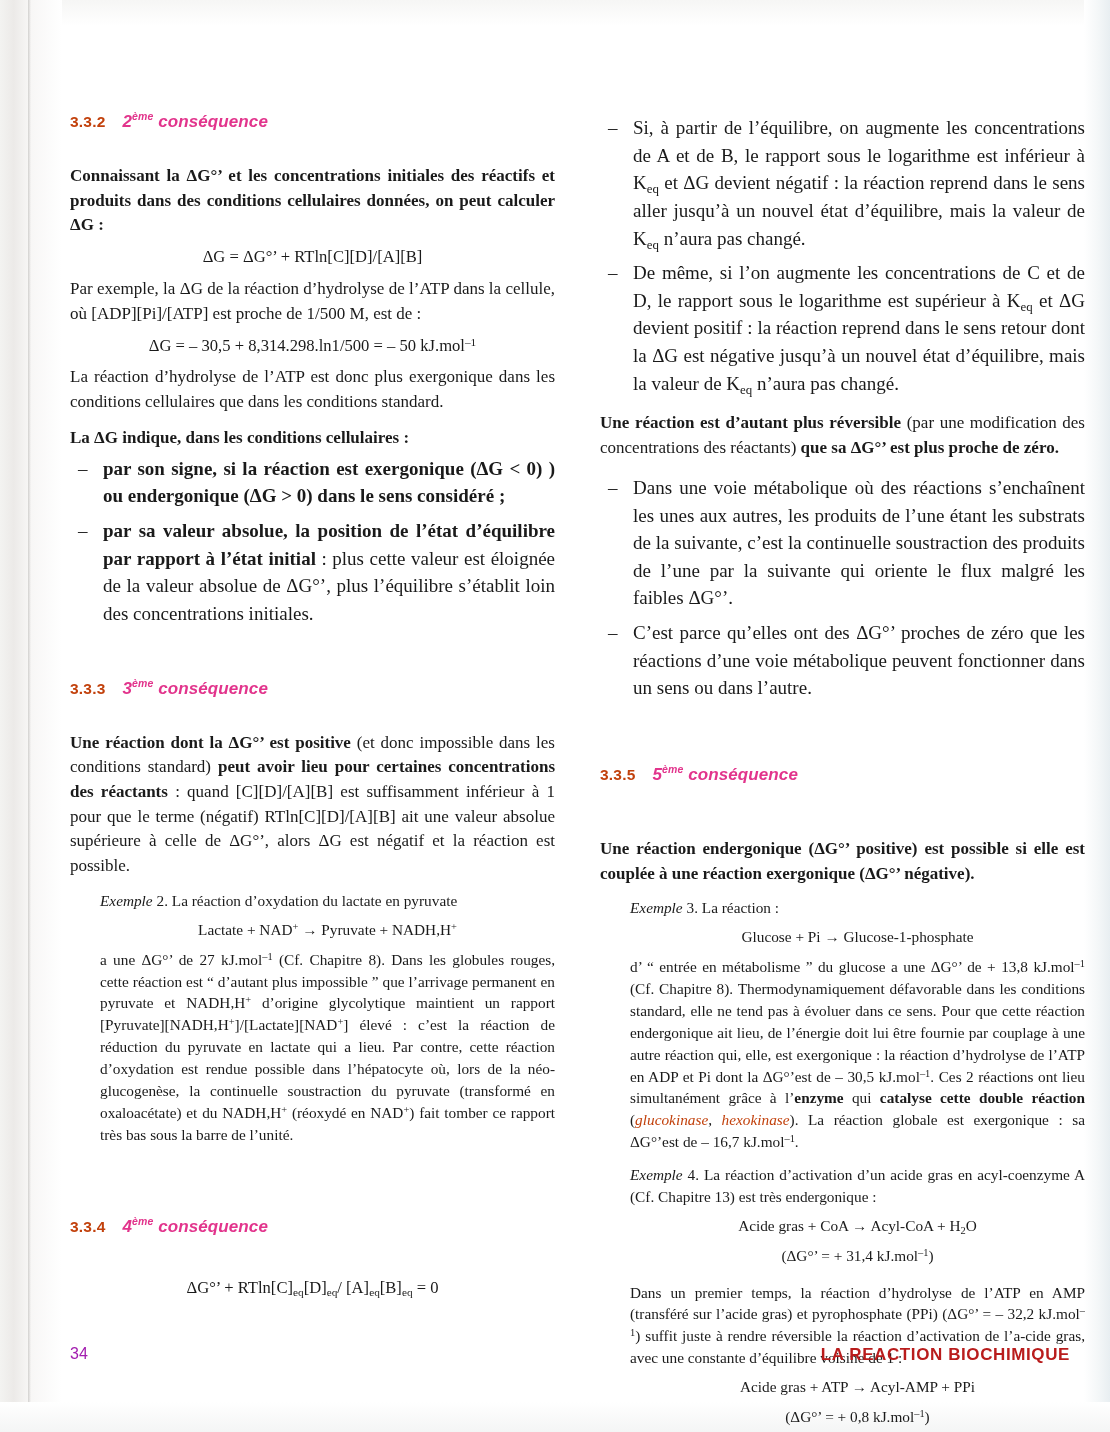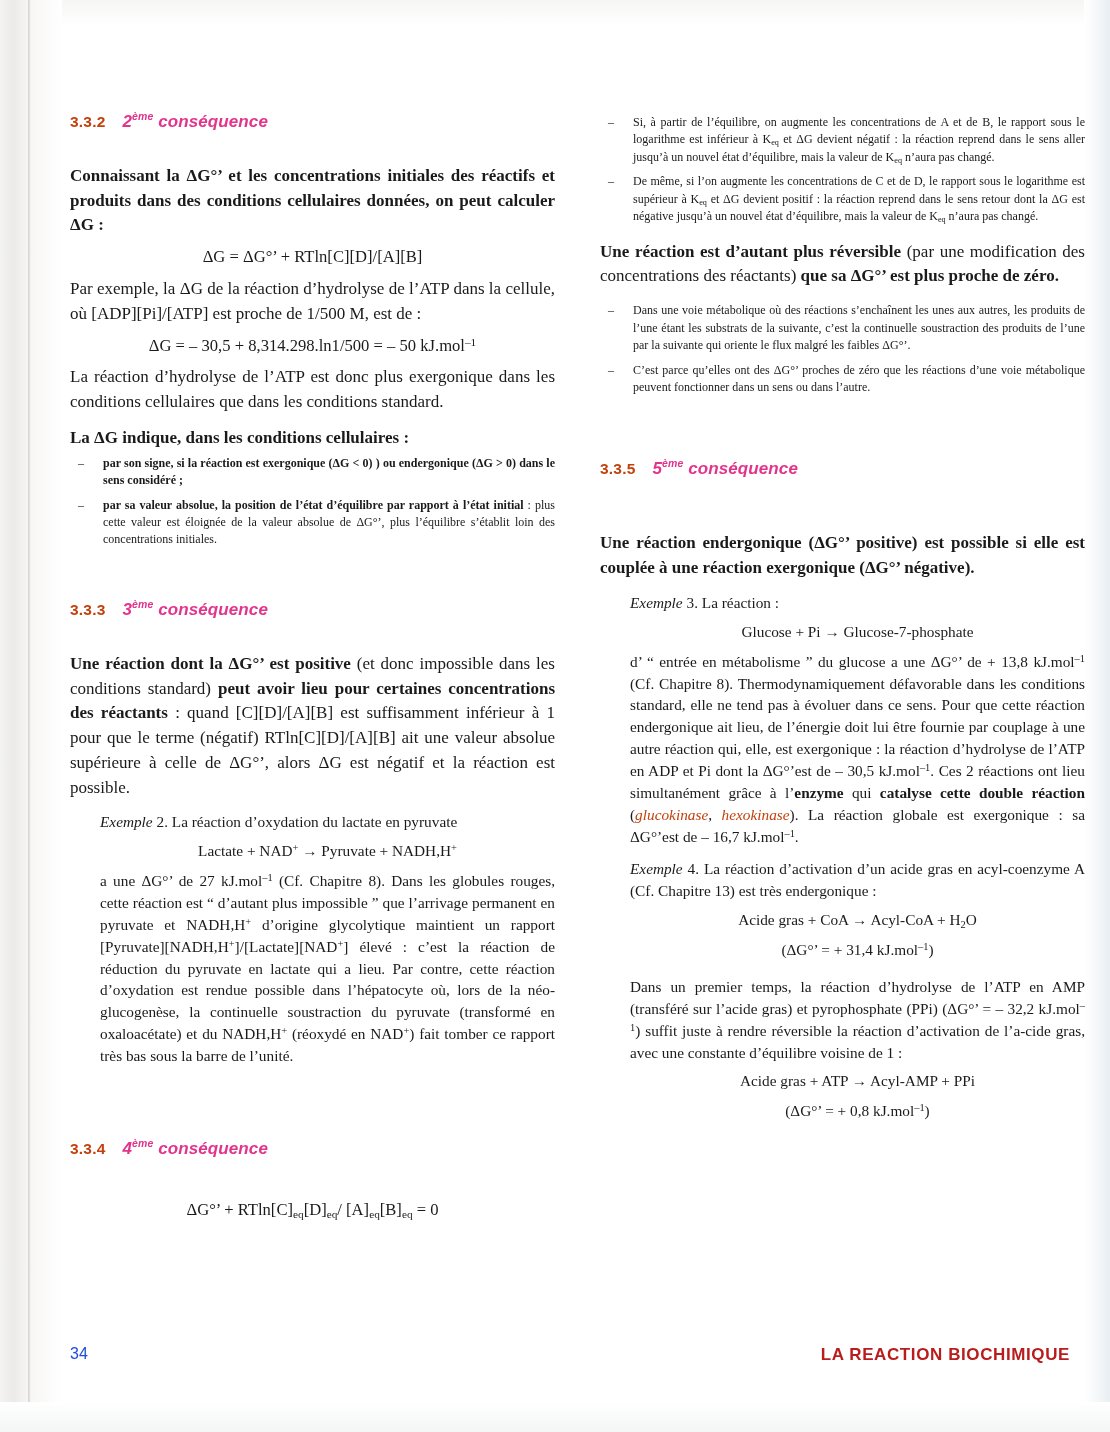--- a/index.html
+++ b/index.html
@@ -120,21 +120,21 @@
 
   ul.dash {
     list-style: none;
     margin: 2px 0 2px 0;
     padding: 0;
   }
   ul.dash > li {
     position: relative;
     padding-left: 33px;
     margin-bottom: 7px;
-    font-size: 12px;
+    font-size: 19px;
     line-height: 1.455;
     text-align: justify;
   }
   ul.dash > li::before {
     content: "\2013";
     position: absolute;
     left: 8px;
     top: 0;
   }
 
@@ -163,21 +163,21 @@
     right: 40px;
     top: 1345px;
     height: 30px;
   }
   .folio {
     position: absolute;
     left: 0;
     top: 0;
     font-family: "Liberation Sans", sans-serif;
     font-size: 16px;
-    color: #1d4ed8;
+    color: #a21caf;
   }
   .running-head {
     position: absolute;
     right: 0;
     top: 0;
     font-family: "Liberation Sans", sans-serif;
     font-weight: bold;
     font-size: 17px;
     letter-spacing: .6px;
     color: #b91c1c;
@@ -281,21 +281,21 @@
       </div>
 
       <div class="gap-lg"></div>
 
       <p class="b">Une réaction endergonique (ΔG°’ positive) est possible si elle est couplée à une réaction exergonique (ΔG°’ négative).</p>
 
       <div class="gap-xs"></div>
 
       <div class="example">
         <p><span class="i">Exemple</span><span> 3</span><span>. La réaction :</span></p>
-        <div class="formula">Glucose + Pi → Glucose-7-phosphate</div>
+        <div class="formula">Glucose + Pi → Glucose-1-phosphate</div>
         <p>d’ “ entrée en métabolisme ” du glucose a une ΔG°’ de + 13,8 kJ.mol<sup>–1</sup> (Cf. Chapitre 8). Thermodynamiquement défavorable dans les conditions standard, elle ne tend pas à évoluer dans ce sens. Pour que cette réaction endergonique ait lieu, de l’énergie doit lui être fournie par couplage à une autre réaction qui, elle, est exergonique : la réaction d’hydrolyse de l’ATP en ADP et Pi dont la ΔG°’est de – 30,5 kJ.mol<sup>–1</sup>. Ces 2 réactions ont lieu simultanément grâce à l’<span class="b">enzyme</span><span> qui </span><span class="b">catalyse cette double réaction</span><span> (</span><span class="pink-i">glucokinase</span><span>, </span><span class="pink-i">hexokinase</span>). La réaction globale est exergonique : sa ΔG°’est de – 16,7 kJ.mol<sup>–1</sup>.</p>
 
         <div class="gap-xs"></div>
 
         <p><span class="i">Exemple</span><span> 4</span><span>. La réaction d’activation d’un acide gras en acyl-coenzyme A (Cf. Chapitre 13) est très endergonique :</span></p>
 
         <div class="formula">Acide gras + CoA → Acyl-CoA + H<sub>2</sub>O</div>
         <div class="formula">(ΔG°’ = + 31,4 kJ.mol<sup>–1</sup>)</div>
 
         <div class="gap-xs"></div>

